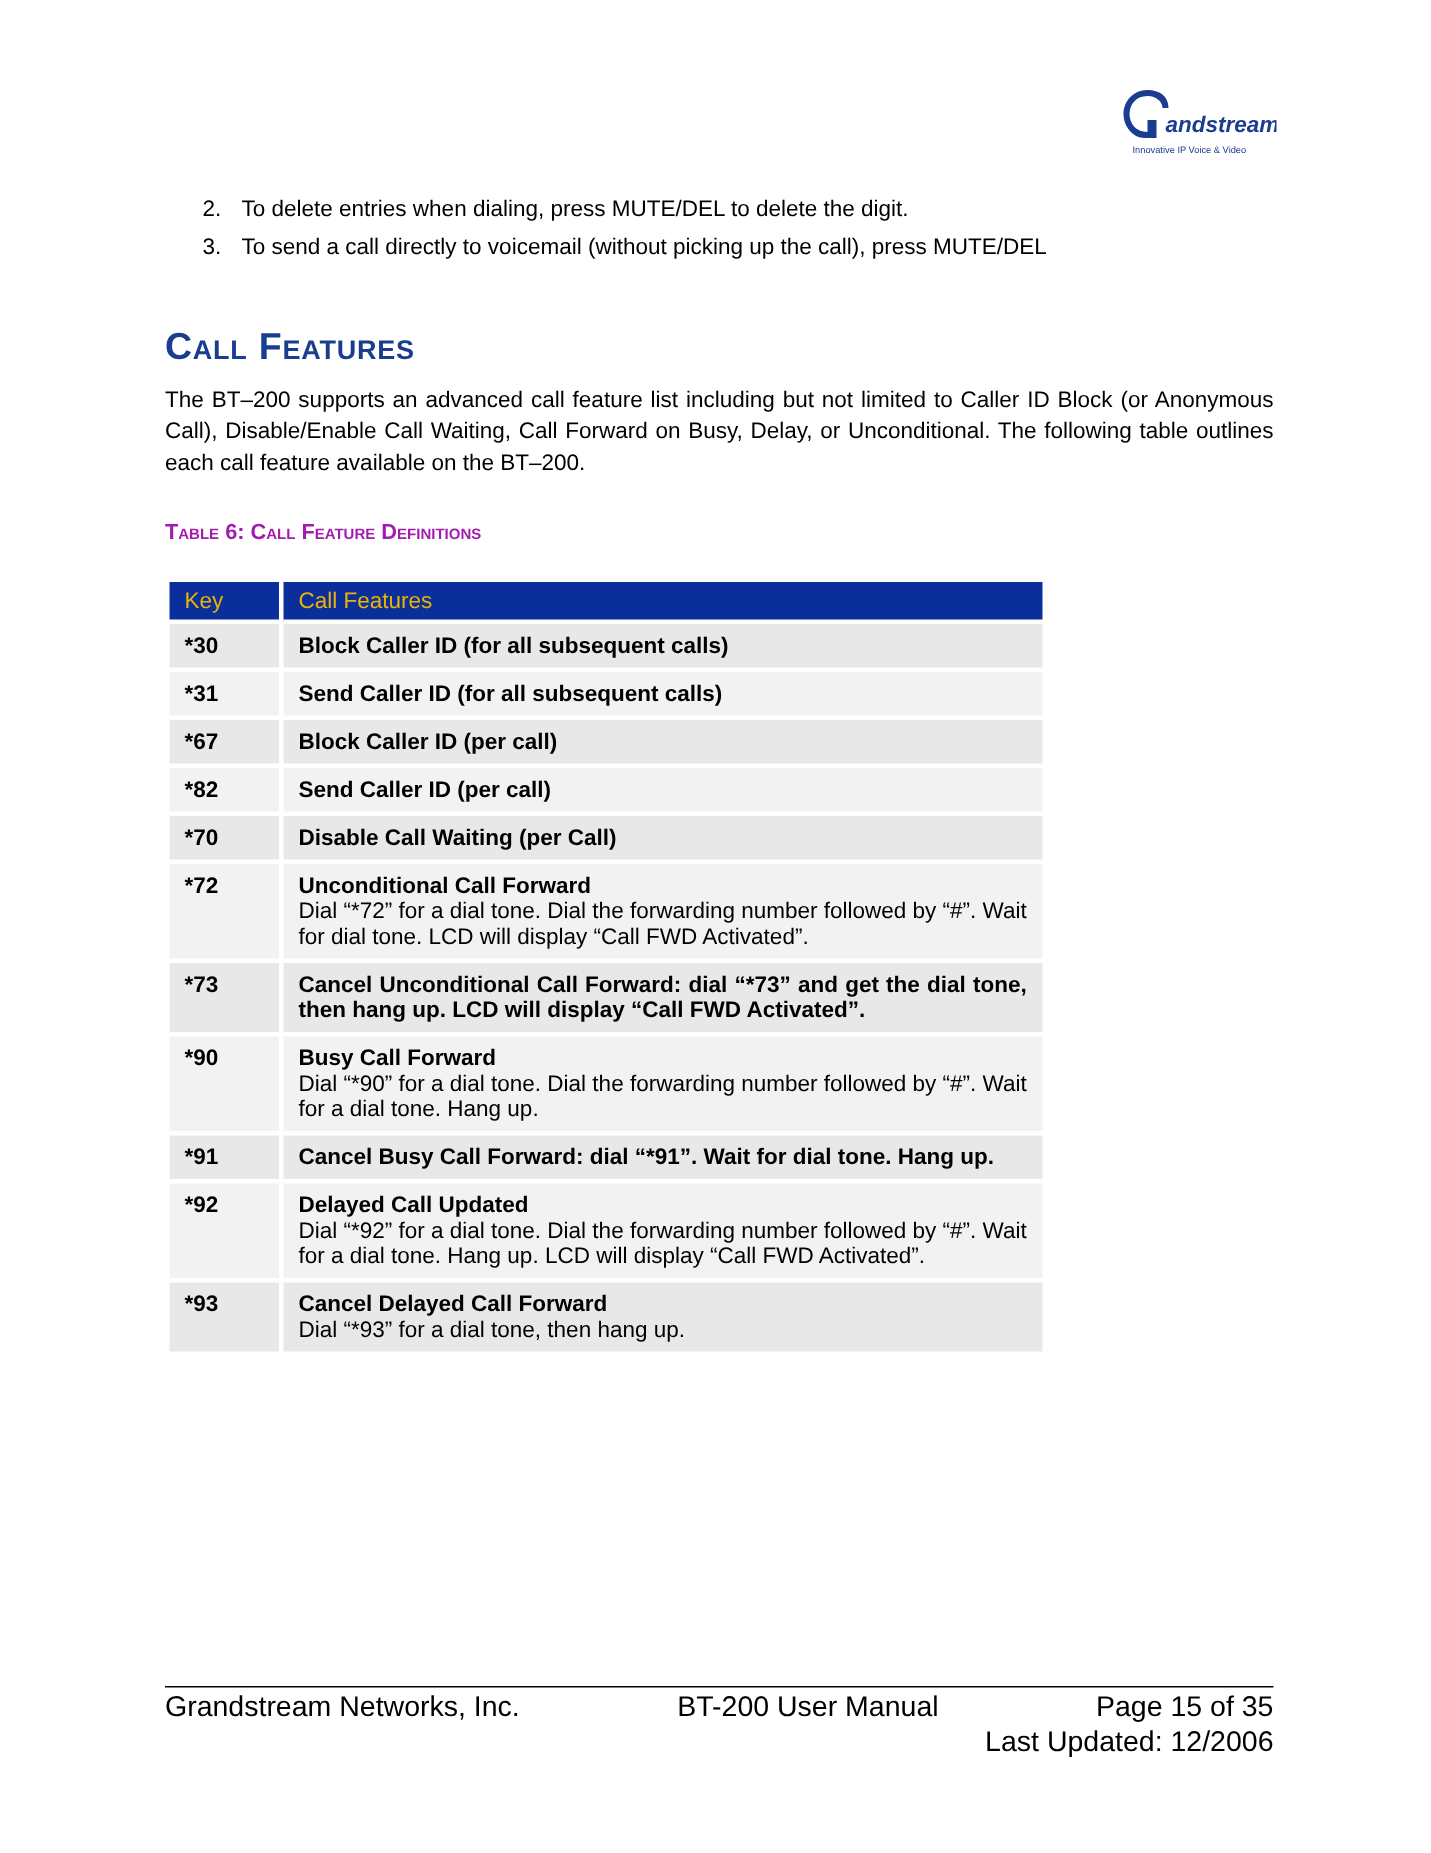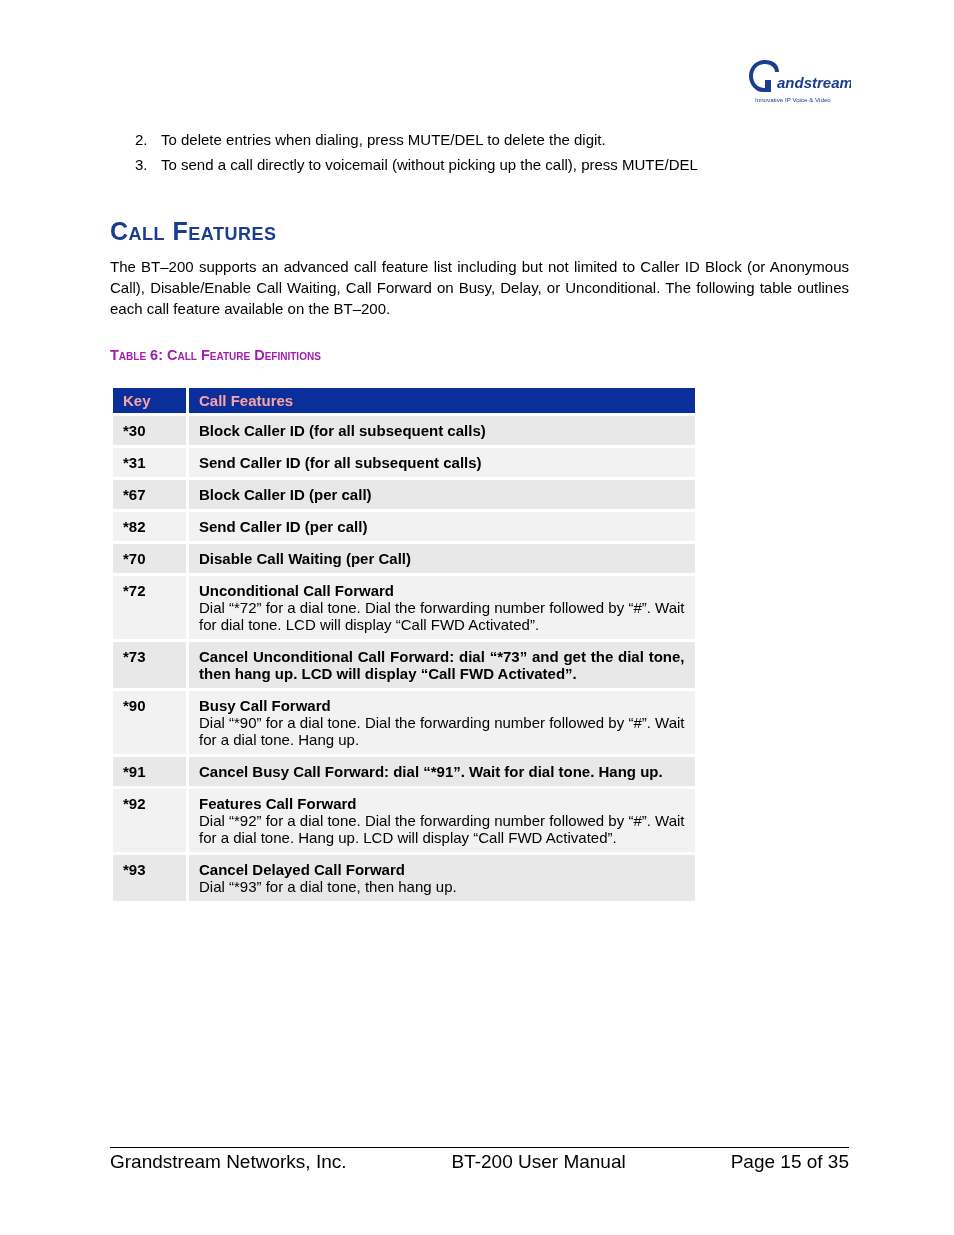--- a/index.html
+++ b/index.html
@@ -64,23 +64,23 @@
       font-size: 14.5px;
       margin-bottom: 22px;
     }
     table.feature-table {
       width: 79.5%;
       border-collapse: collapse;
       font-size: 15px;
     }
     table.feature-table th {
       background: #0a2f9a;
-      color: #fca5a5;
+      color: #eab308;
       text-align: left;
-      font-weight: bold;
+      font-weight: normal;
       padding: 4px 10px;
       border: 3px solid #fff;
     }
     table.feature-table th:first-child {
       width: 13%;
     }
     table.feature-table td {
       padding: 6px 10px 6px 10px;
       border: 3px solid #fff;
       vertical-align: top;
@@ -202,32 +202,33 @@
           <tr>
             <td class="key-cell">*90</td>
             <td style="text-align: justify;"><span class="feat-title">Busy Call Forward</span><span class="feat-desc">Dial “*90” for a dial tone. Dial the forwarding number followed by “#”.  Wait for a dial tone. Hang up.</span></td>
           </tr>
           <tr>
             <td class="key-cell">*91</td>
             <td style="text-align: justify;"><span class="feat-title">Cancel Busy Call Forward</span><span class="feat-extra">: dial “*91”.  Wait for dial tone.  Hang up.</span></td>
           </tr>
           <tr>
             <td class="key-cell">*92</td>
-            <td style="text-align: justify;"><span class="feat-title">Features Call Forward</span><span class="feat-desc">Dial “*92” for a dial tone.  Dial the forwarding number followed by “#”.  Wait for a dial tone. Hang up. LCD will display “Call FWD Activated”.</span></td>
+            <td style="text-align: justify;"><span class="feat-title">Delayed Call Updated</span><span class="feat-desc">Dial “*92” for a dial tone.  Dial the forwarding number followed by “#”.  Wait for a dial tone. Hang up. LCD will display “Call FWD Activated”.</span></td>
           </tr>
           <tr>
             <td class="key-cell">*93</td>
             <td style="text-align: justify;"><span class="feat-title">Cancel Delayed Call Forward</span><span class="feat-desc">Dial “*93” for a dial tone, then hang up.</span></td>
           </tr>
         </tbody>
     </table>
   </div>
 
 </div>
 
 <div class="footer">
   <hr class="footer-rule">
   <div class="footer-row">
     <span>Grandstream Networks, Inc.</span>
     <span class="footer-center">BT-200 User Manual</span>
     <span class="footer-right">Page 15 of 35</span>
   </div>
+  <div class="footer-updated">Last Updated:  12/2006</div>
 </div>
 
 </body></html>

